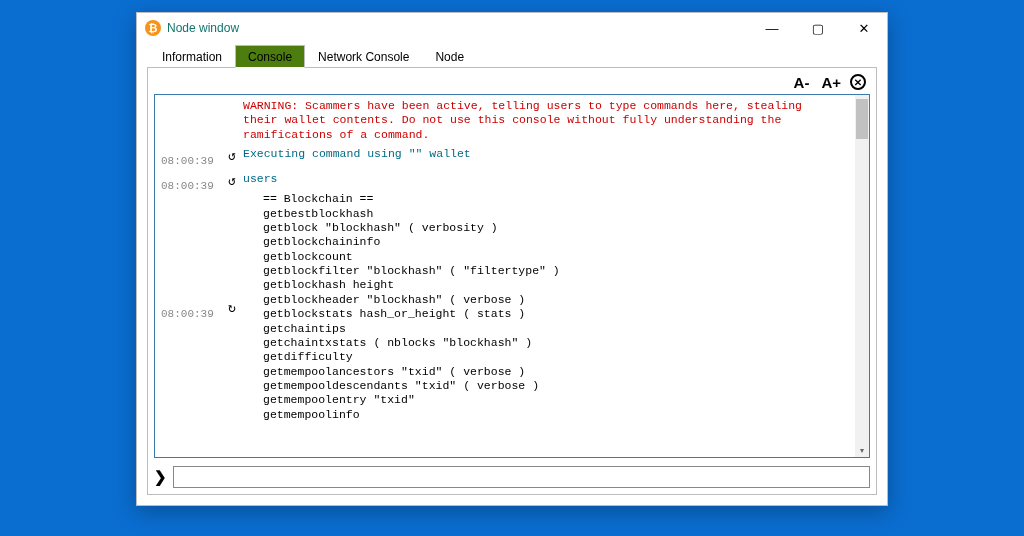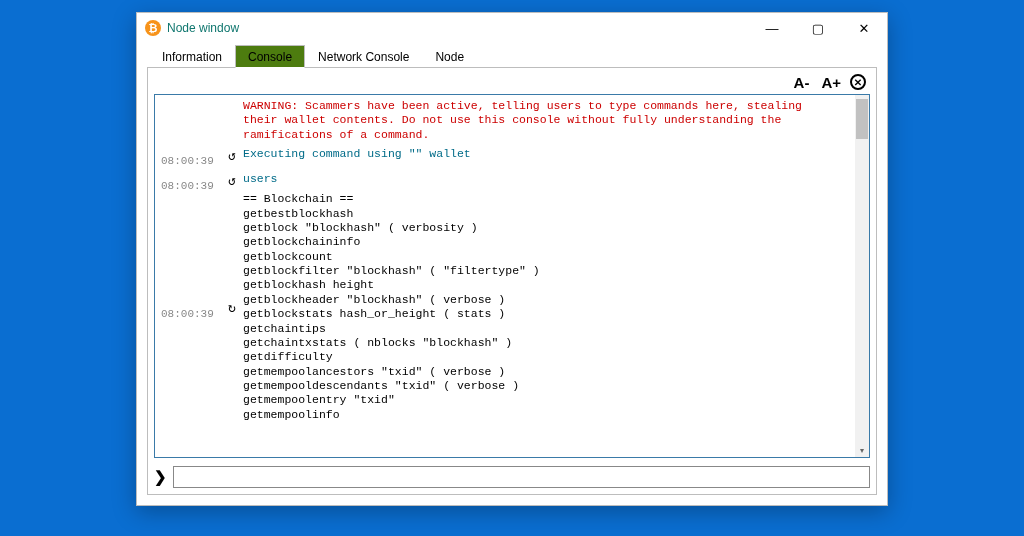--- a/index.html
+++ b/index.html
@@ -148,21 +148,21 @@
   .vscroll-arrow.up { top: 0; }
   .vscroll-arrow.down { bottom: 0; }
 
   .row { display: flex; align-items: center; }
   .ts-col { width: 60px; flex: none; color: #888; font-size: 11px; padding-top: 1px; margin-top: 12px; }
   .ico-col { width: 22px; flex: none; display: flex; justify-content: center; padding-top: 2px; font-size: 13px; color: #000; }
   .msg-col { flex: 1; white-space: pre; line-height: 1.25; }
 
   .warning .msg-col { color: #cc0000; }
   .sys .msg-col, .cmd .msg-col { color: #006b88; }
-  .out .msg-col { color: #000; }
+  .out .msg-col { color: #000; margin-left: 20px; }
 
   
   .cmdbar {
     display: flex;
     align-items: center;
     margin-top: 8px;
     gap: 6px;
   }
   .prompt-glyph {
     font-weight: 900;

